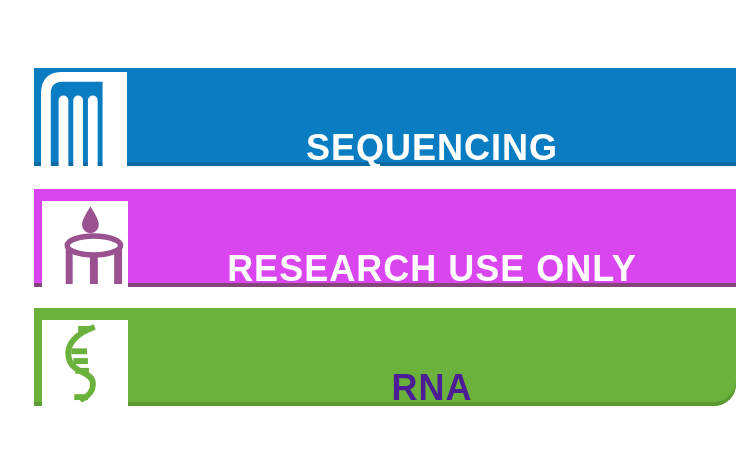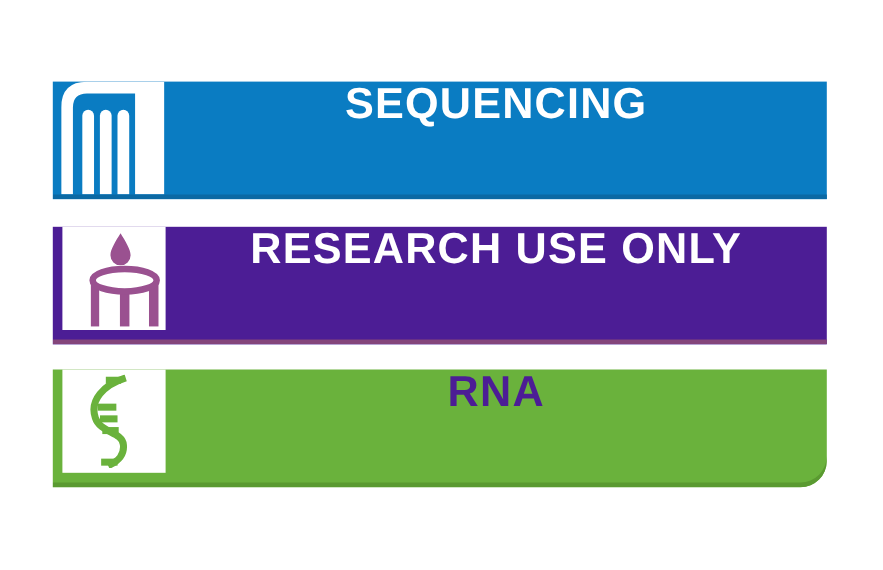--- a/index.html
+++ b/index.html
@@ -5,25 +5,25 @@
   html,body{margin:0;padding:0;}
   body{
     width:736px;height:475px;
     background:#ffffff;
     font-family:"Liberation Sans",sans-serif;
     position:relative;
     overflow:hidden;
   }
   .banner{
     position:absolute;
-    left:44px;
-    width:645px;
+    left:34px;
+    width:702px;
     height:98px;
     display:flex;
-    align-items:flex-start;
+    align-items:flex-end;
   }
   .banner-0{top:68px;}
   .banner-1{top:189px;}
   .banner-2{top:308px;border-bottom-right-radius:22px;}
   .icon-wrap{
     flex:0 0 auto;
     margin-left:6px;
     width:88px;height:94px;
     display:flex;align-items:center;justify-content:center;
   }
@@ -53,21 +53,21 @@
     <svg width="86" height="94" viewBox="0 0 88 96" fill="currentColor" xmlns="http://www.w3.org/2000/svg">
       <path d="M0,96 V22 Q0,0 22,0 H88 V96 H63 V10 H22 Q10,10 10,22 V96 Z"></path>
       <path d="M18,96 V29 A5,5 0 0 1 28,29 V96 Z"></path>
       <path d="M33,96 V29 A5,5 0 0 1 43,29 V96 Z"></path>
       <path d="M48,96 V29 A5,5 0 0 1 58,29 V96 Z"></path>
     </svg>
   </div>
   <div class="banner-label">SEQUENCING</div>
 </div>
 
-<div class="banner banner-1" style="background: #4c1d95; color: rgb(255, 255, 255); box-shadow: rgb(132, 69, 123) 0px -4px 0px inset;">
+<div class="banner banner-1" style="background: #d946ef; color: rgb(255, 255, 255); box-shadow: rgb(132, 69, 123) 0px -4px 0px inset;">
   <div class="white-box" style="color: rgb(154, 81, 144);">
     <svg width="86" height="86" viewBox="0 0 87 87" fill="currentColor" xmlns="http://www.w3.org/2000/svg">
       <rect x="24" y="46" width="7" height="38"></rect>
       <rect x="48.5" y="46" width="8" height="38"></rect>
       <rect x="73" y="46" width="8" height="38"></rect>
       <ellipse cx="52.5" cy="45" rx="27" ry="9.5" fill="#ffffff" stroke="currentColor" stroke-width="5.5"></ellipse>
       <path d="M49,5.5 C45,12 40.5,19 40.5,24 A8.5,8.5 0 0 0 57.5,24 C57.5,19 53,12 49,5.5 Z"></path>
     </svg>
   </div>
   <div class="banner-label">RESEARCH USE ONLY</div>

